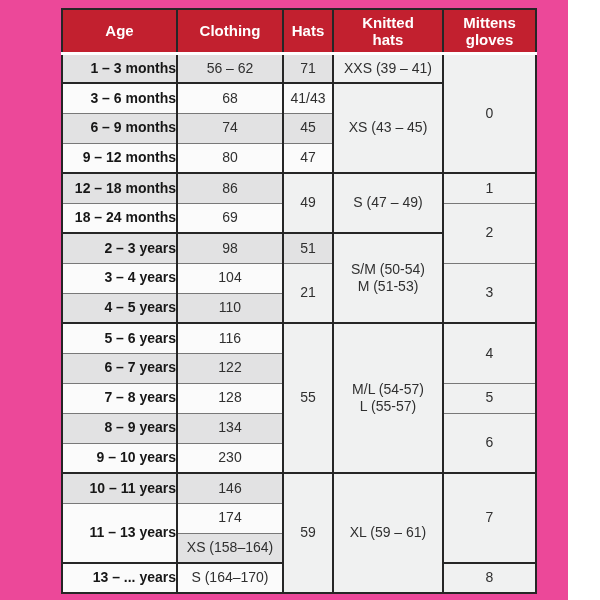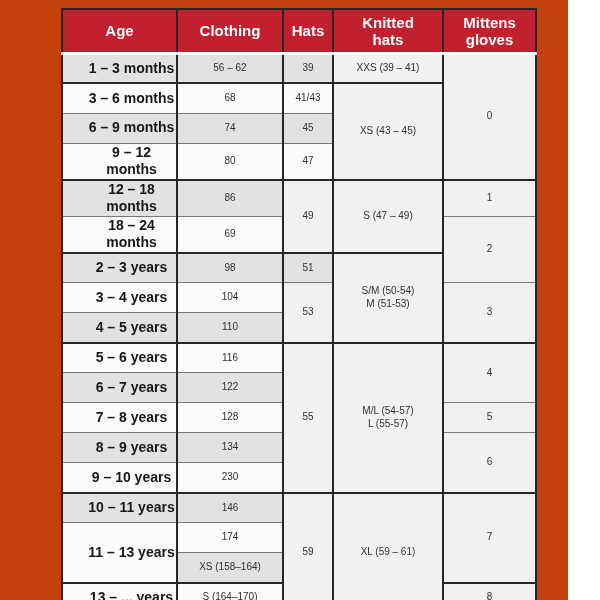--- a/index.html
+++ b/index.html
@@ -10,21 +10,21 @@
     --white-row:#fbfbfb;
     --light:#f0f1f1;
     --txt:#303030;
     --txt-bold:#171717;
   }
   html,body{margin:0;padding:0;}
   body{
     width:600px;height:600px;background:#ffffff;overflow:hidden;
     font-family:"Liberation Sans","DejaVu Sans",sans-serif;
   }
-  .stage{position:relative;width:568px;height:600px;background:#c2410c;}
+  .stage{position:relative;width:568px;height:600px;background:#ec4899;}
   table.size-table{
     position:absolute;left:61px;top:8px;
     width:474px;
     border-collapse:collapse;
     table-layout:fixed;
     border:2px solid var(--bd);
   }
   col.col-age{width:115px;}
   col.col-clothing{width:106px;}
   col.col-hats{width:50px;}
@@ -43,34 +43,34 @@
     border:2px solid var(--bd);
     border-bottom:3px solid #ffffff;
     padding:0;
   }
   tbody tr{height:30px;}
   td{
     border-left:2px solid var(--bd);
     border-right:2px solid var(--bd);
     border-top:1px solid var(--bl);
     border-bottom:1px solid var(--bl);
-    font-size:10px;
+    font-size:14px;
     color:var(--txt);
     text-align:center;
     vertical-align:middle;
     padding:0;
     line-height:1.25;
   }
   td.ge{border-bottom:2px solid var(--bd);}
   td.bg-gray{background:var(--gray);}
   td.bg-white{background:var(--white-row);text-align:center;}
   td.bg-light{background:var(--light);}
   td.c-age{
-    text-align:center;
-    padding-left:24px;
+    text-align:right;
+    padding-left:11px;
     font-weight:bold;
     color:var(--txt-bold);
     font-size:14px;
   }
   td .lines{display:inline-block;text-align:center;}
 </style>
 </head>
 <body>
 
 <div class="stage">
@@ -88,21 +88,21 @@
           <th><span>Clothing</span></th>
           <th><span>Hats</span></th>
           <th><span>Knitted</span><br><span>hats</span></th>
           <th><span>Mittens</span><br><span>gloves</span></th>
         </tr>
     </thead>
     <tbody>
         <tr>
           <td class="c-age bg-gray ge">1 – 3 months</td>
           <td class="c-clothing bg-gray ge">56 – 62</td>
-          <td class="c-hats bg-gray ge">39</td>
+          <td class="c-hats bg-gray ge">71</td>
           <td class="c-knitted bg-light ge">XXS (39 – 41)</td>
           <td class="c-mittens bg-light ge" rowspan="4">0</td>
         </tr>
         <tr>
           <td class="c-age bg-white">3 – 6 months</td>
           <td class="c-clothing bg-white">68</td>
           <td class="c-hats bg-white">41/43</td>
           <td class="c-knitted bg-light ge" rowspan="3">XS (43 – 45)</td>
         </tr>
         <tr>
@@ -129,21 +129,21 @@
         </tr>
         <tr>
           <td class="c-age bg-gray">2 – 3 years</td>
           <td class="c-clothing bg-gray">98</td>
           <td class="c-hats bg-gray">51</td>
           <td class="c-knitted bg-light ge" rowspan="3"><span class="lines"><span>S/M (50-54)</span><br><span>M (51-53)</span></span></td>
         </tr>
         <tr>
           <td class="c-age bg-white">3 – 4 years</td>
           <td class="c-clothing bg-white">104</td>
-          <td class="c-hats bg-light ge" rowspan="2">53</td>
+          <td class="c-hats bg-light ge" rowspan="2">21</td>
           <td class="c-mittens bg-light ge" rowspan="2">3</td>
         </tr>
         <tr>
           <td class="c-age bg-gray ge">4 – 5 years</td>
           <td class="c-clothing bg-gray ge">110</td>
         </tr>
         <tr>
           <td class="c-age bg-white">5 – 6 years</td>
           <td class="c-clothing bg-white">116</td>
           <td class="c-hats bg-light ge" rowspan="5">55</td>

